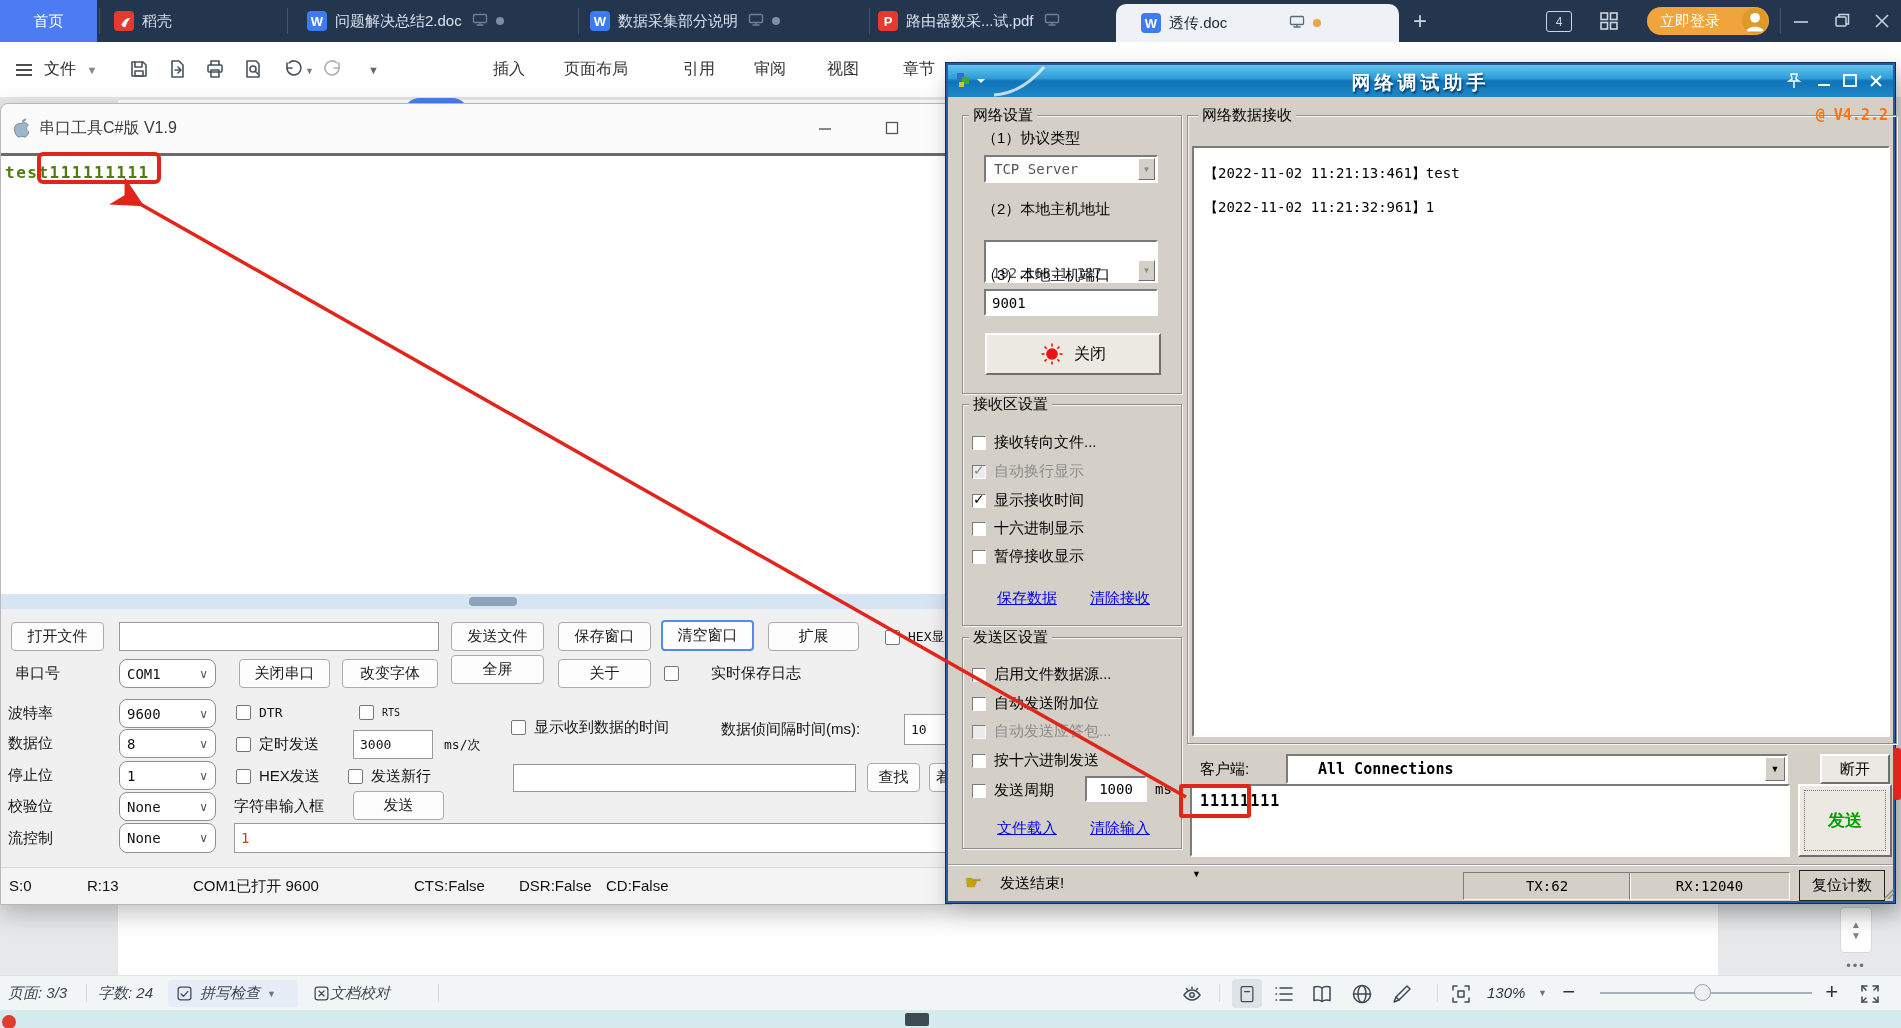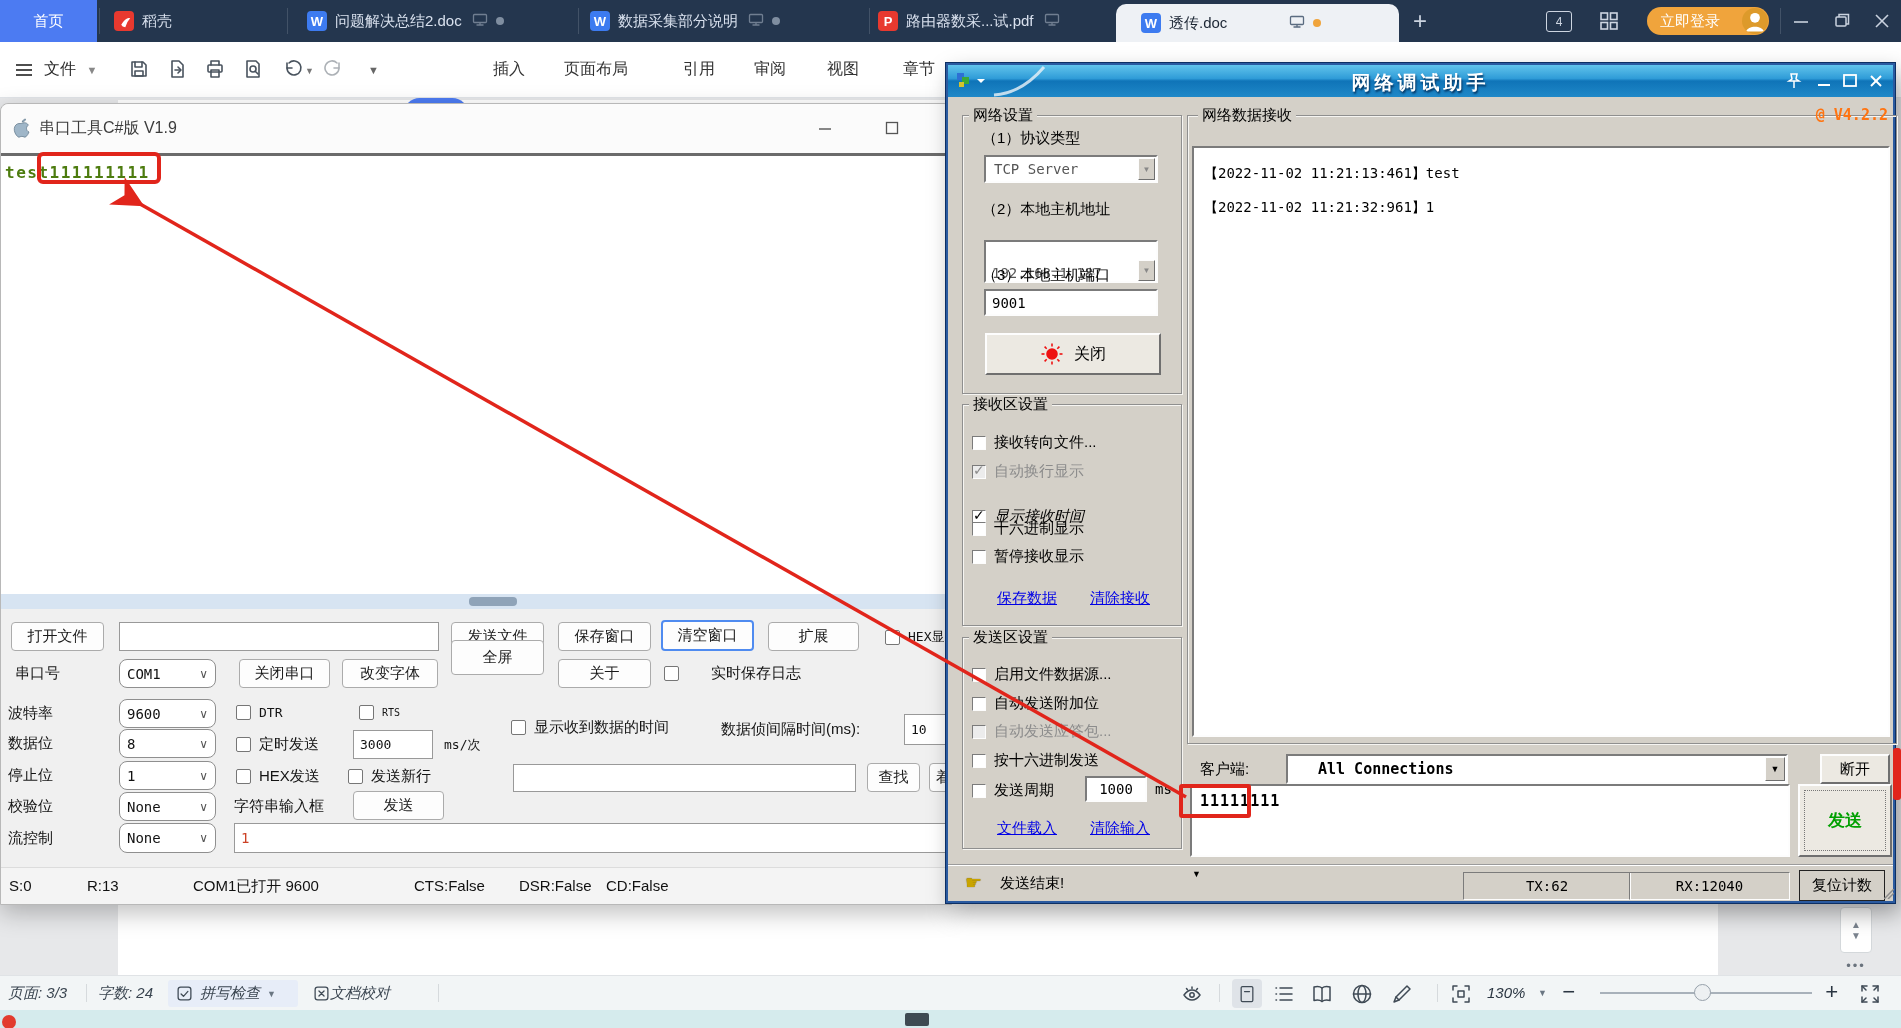--- a/index.html
+++ b/index.html
@@ -304,21 +304,21 @@
     <div class="abs scombo" style="left:118px;top:555px;width:97px;height:29px;">
       <span class="v">COM1</span>
         <span class="schev">∨</span>
     </div>
     <div class="abs sbtn" style="left:238px;top:555px;width:91px;height:29px;">
         <span>关闭串口</span>
       </div>
     <div class="abs sbtn" style="left:341px;top:555px;width:96px;height:29px;">
         <span>改变字体</span>
       </div>
-    <div class="abs sbtn" style="left:450px;top:536px;width:93px;height:35px;">
+    <div class="abs sbtn" style="left:450px;top:551px;width:93px;height:29px;">
         <span>全屏</span>
       </div>
     <div class="abs sbtn" style="left:557px;top:555px;width:93px;height:29px;">
         <span>关于</span>
       </div>
     <div class="abs cbrow" style="left:663px;top:560px;gap:32px;">
       <span class="cbx"></span>
       <span>实时保存日志</span>
     </div>
 
@@ -489,21 +489,21 @@
       <span class="abs grplab" style="left:6px;top:-10px;">接收区设置</span>
     </div>
     <div class="abs nrow" style="left:24px;top:368px;">
         <span class="ncb"></span>
         <span class="nlab">接收转向文件...</span>
       </div>
     <div class="abs nrow dis" style="left:24px;top:397px;">
         <span class="ncb ck dis"></span>
         <span class="nlab">自动换行显示</span>
       </div>
-    <div class="abs nrow" style="left:24px;top:442px;font-style:italic;">
+    <div class="abs nrow" style="left:24px;top:426px;">
         <span class="ncb ck"></span>
         <span class="nlab">显示接收时间</span>
       </div>
     <div class="abs nrow" style="left:24px;top:454px;">
         <span class="ncb"></span>
         <span class="nlab">十六进制显示</span>
       </div>
     <div class="abs nrow" style="left:24px;top:482px;">
         <span class="ncb"></span>
         <span class="nlab">暂停接收显示</span>

